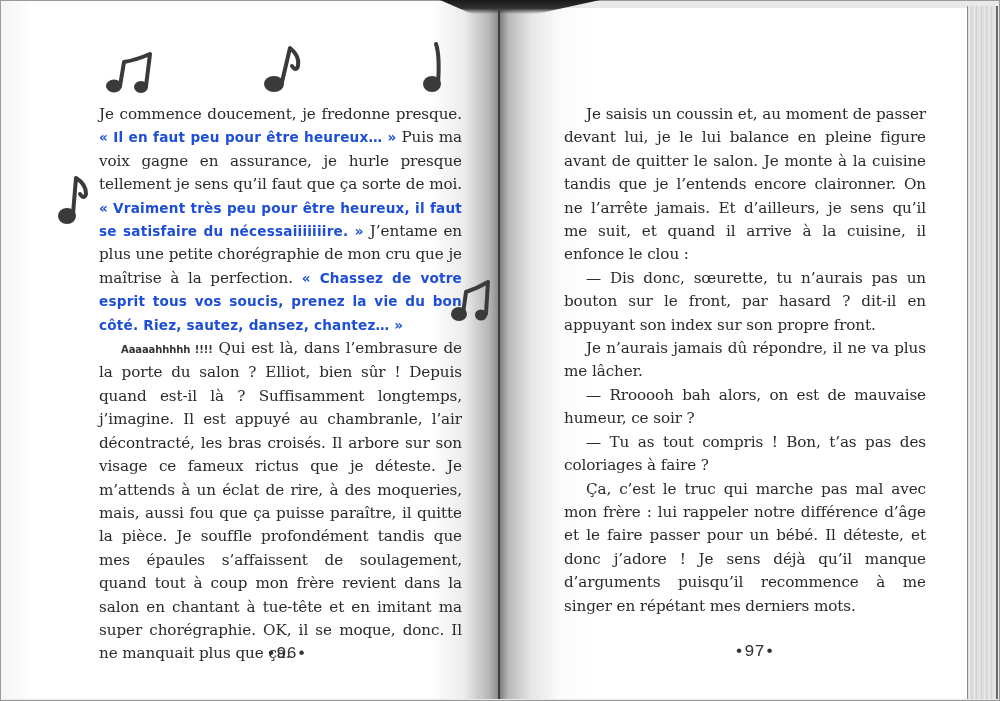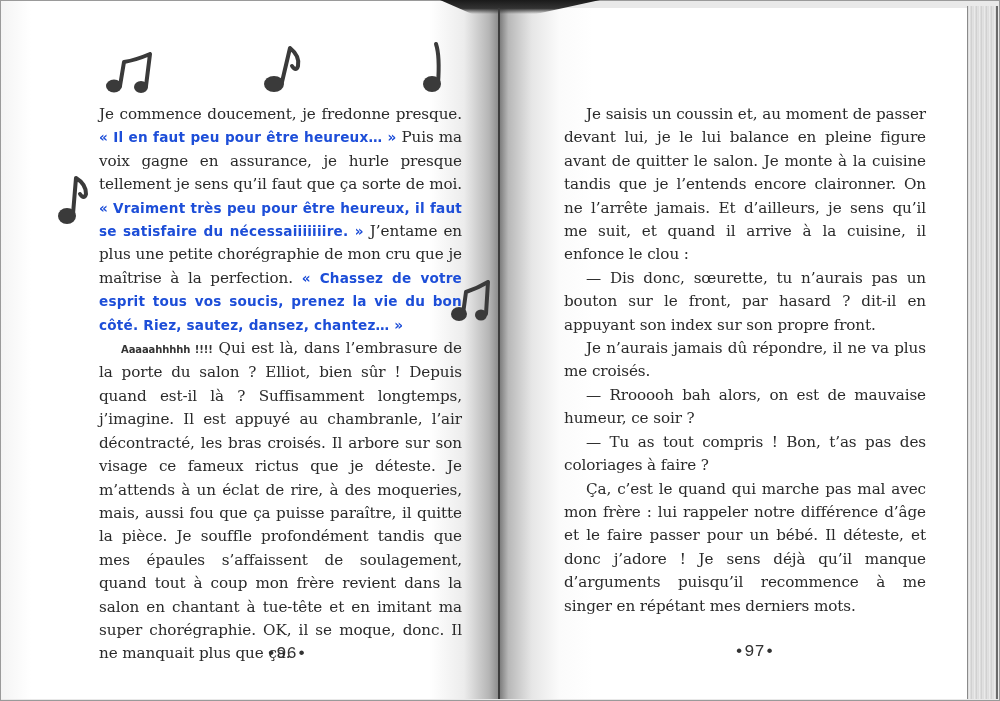--- a/index.html
+++ b/index.html
@@ -107,20 +107,20 @@
     <span>Je commence doucement, je fredonne presque. </span><span class="sans">« Il en faut peu pour être heureux… »</span><span> Puis ma voix gagne en assurance, je hurle presque tellement je sens qu’il faut que ça sorte de moi. </span><span class="sans">« Vraiment très peu pour être heureux, il faut se satisfaire du nécessaiiiiiiire. »</span><span> J’entame en plus une petite chorégraphie de mon cru que je maîtrise à la perfection. </span><span class="sans">« Chassez de votre esprit tous vos soucis, prenez la vie du bon côté. Riez, sautez, dansez, chantez… »</span>
   </p>
   <p class="indent">
     <span class="scream">Aaaaahhhhh !!!!</span><span> Qui est là, dans l’embrasure de la porte du salon ? Elliot, bien sûr ! Depuis quand est-il là ? Suffisamment longtemps, j’imagine. Il est appuyé au chambranle, l’air décontracté, les bras croisés. Il arbore sur son visage ce fameux rictus que je déteste. Je m’attends à un éclat de rire, à des moqueries, mais, aussi fou que ça puisse paraître, il quitte la pièce. Je souffle profondément tandis que mes épaules s’affaissent de soulagement, quand tout à coup mon frère revient dans la salon en chantant à tue-tête et en imitant ma super chorégraphie. OK, il se moque, donc. Il ne manquait plus que ça.</span>
   </p>
 </div>
 
 <div class="text-block right-text">
   <p class="indent">Je saisis un coussin et, au moment de passer devant lui, je le lui balance en pleine figure avant de quitter le salon. Je monte à la cuisine tandis que je l’entends encore claironner. On ne l’arrête jamais. Et d’ailleurs, je sens qu’il me suit, et quand il arrive à la cuisine, il enfonce le clou :</p>
   <p class="indent">— Dis donc, sœurette, tu n’aurais pas un bouton sur le front, par hasard ? dit-il en appuyant son index sur son propre front.</p>
-  <p class="indent">Je n’aurais jamais dû répondre, il ne va plus me croisés.</p>
+  <p class="indent">Je n’aurais jamais dû répondre, il ne va plus me lâcher.</p>
   <p class="indent">— Rrooooh bah alors, on est de mauvaise humeur, ce soir ?</p>
   <p class="indent">— Tu as tout compris ! Bon, t’as pas des coloriages à faire ?</p>
-  <p class="indent">Ça, c’est le quand qui marche pas mal avec mon frère : lui rappeler notre différence d’âge et le faire passer pour un bébé. Il déteste, et donc j’adore ! Je sens déjà qu’il manque d’arguments puisqu’il recommence à me singer en répétant mes derniers mots.</p>
+  <p class="indent">Ça, c’est le truc qui marche pas mal avec mon frère : lui rappeler notre différence d’âge et le faire passer pour un bébé. Il déteste, et donc j’adore ! Je sens déjà qu’il manque d’arguments puisqu’il recommence à me singer en répétant mes derniers mots.</p>
 </div>
 
 <div class="page-num pn-left">•96•</div>
 <div class="page-num pn-right">•97•</div>
 
 </body></html>

